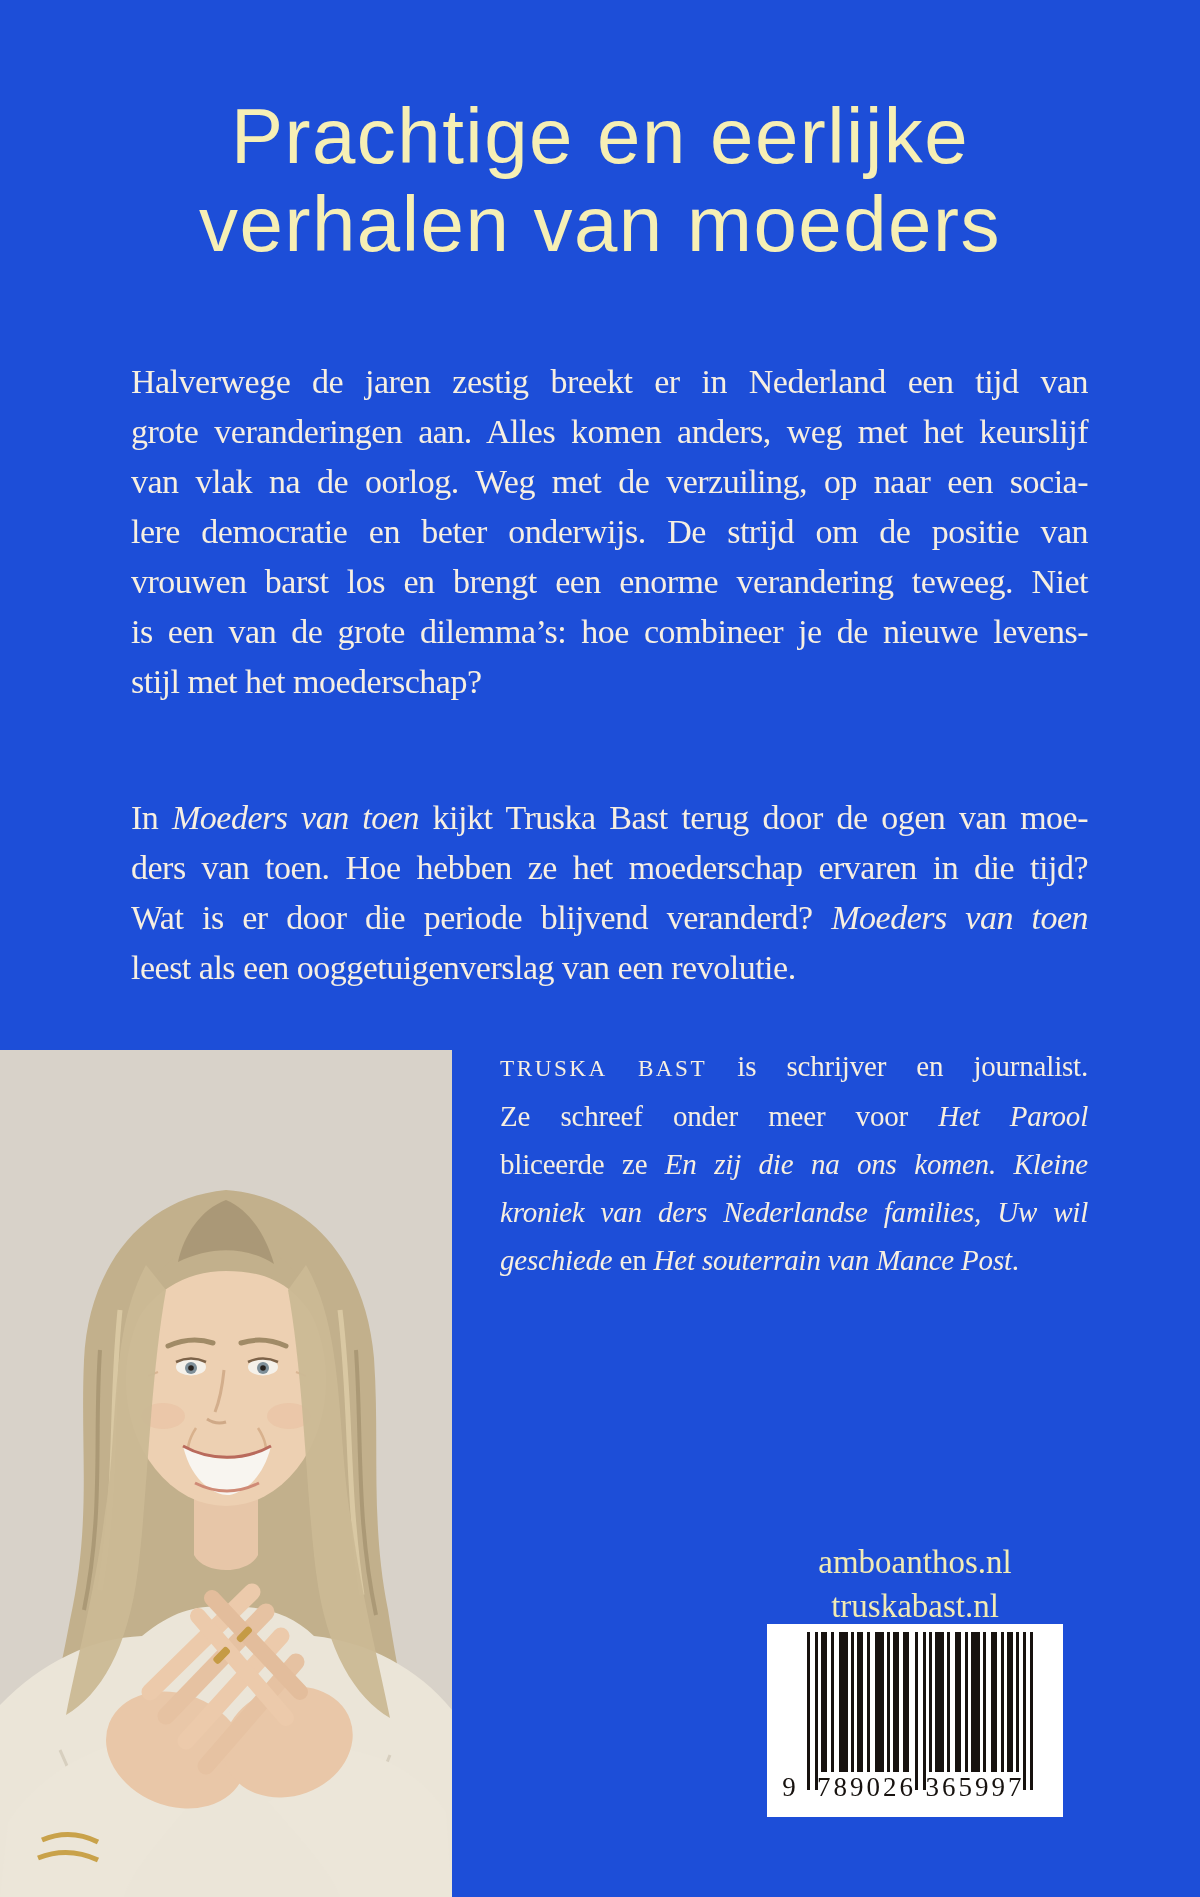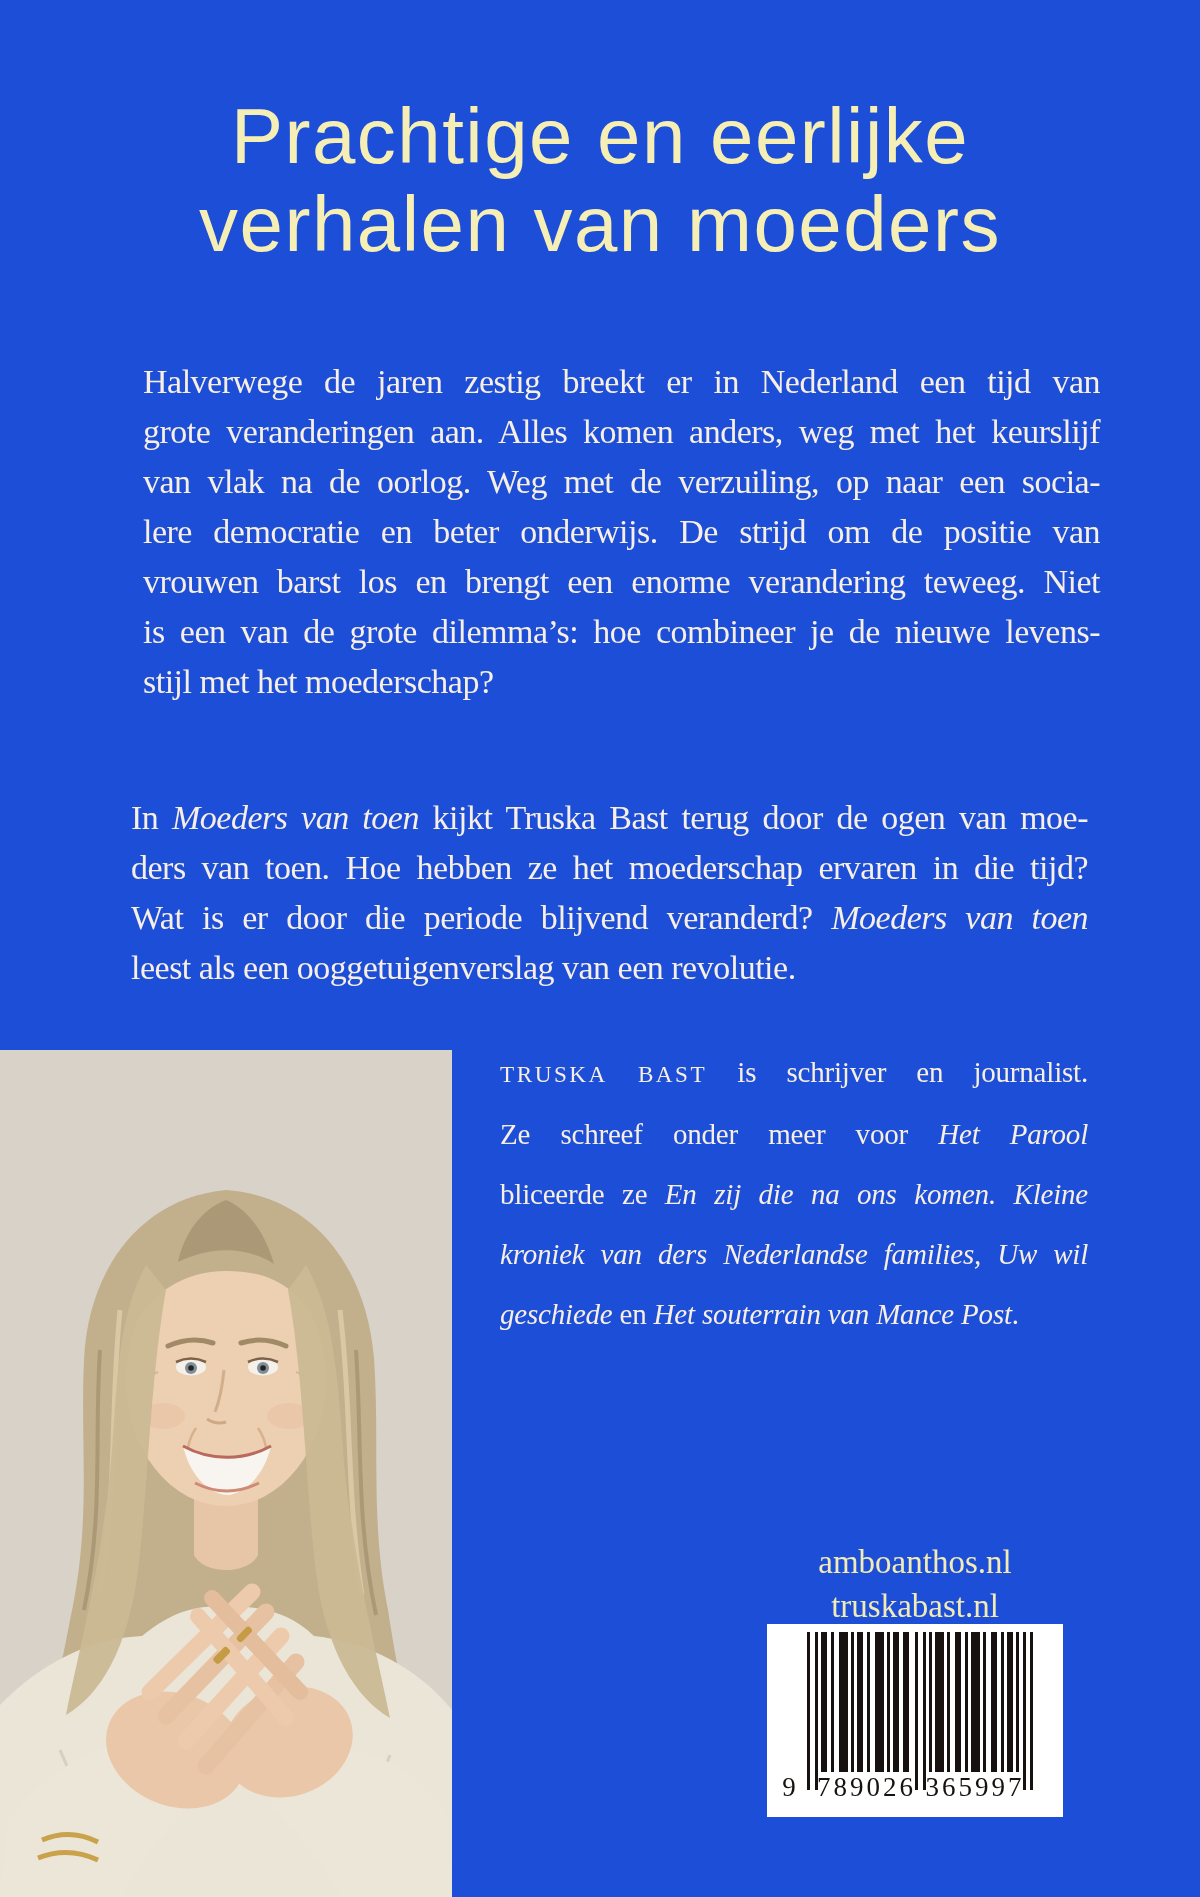--- a/index.html
+++ b/index.html
@@ -20,29 +20,29 @@
     letter-spacing:1.5px;
     color:#f6efb5;
   }
   
   .para{
     position:absolute;left:131px;width:957px;
     color:#f7efe1;
     font-size:34px;line-height:50px;
     letter-spacing:-0.5px;
   }
-  .para-1{top:357px;margin-left:12px;}
+  .para-1{top:357px;}
   .para-2{top:793px;}
   .jline{text-align:justify;text-align-last:justify;}
   .jlast{text-align:justify;text-align-last:left;}
   
   .bio{
     position:absolute;left:500px;top:1042px;width:588px;
     color:#f7efe1;
-    font-size:29px;line-height:60px;
+    font-size:29px;line-height:48px;
     letter-spacing:-0.2px;
   }
   .sc{font-size:0.8em;letter-spacing:2.5px;}
   
   .photo{
     position:absolute;left:0;top:1050px;width:452px;height:847px;
   }
   .photo svg{display:block;}
   
   .urls{

